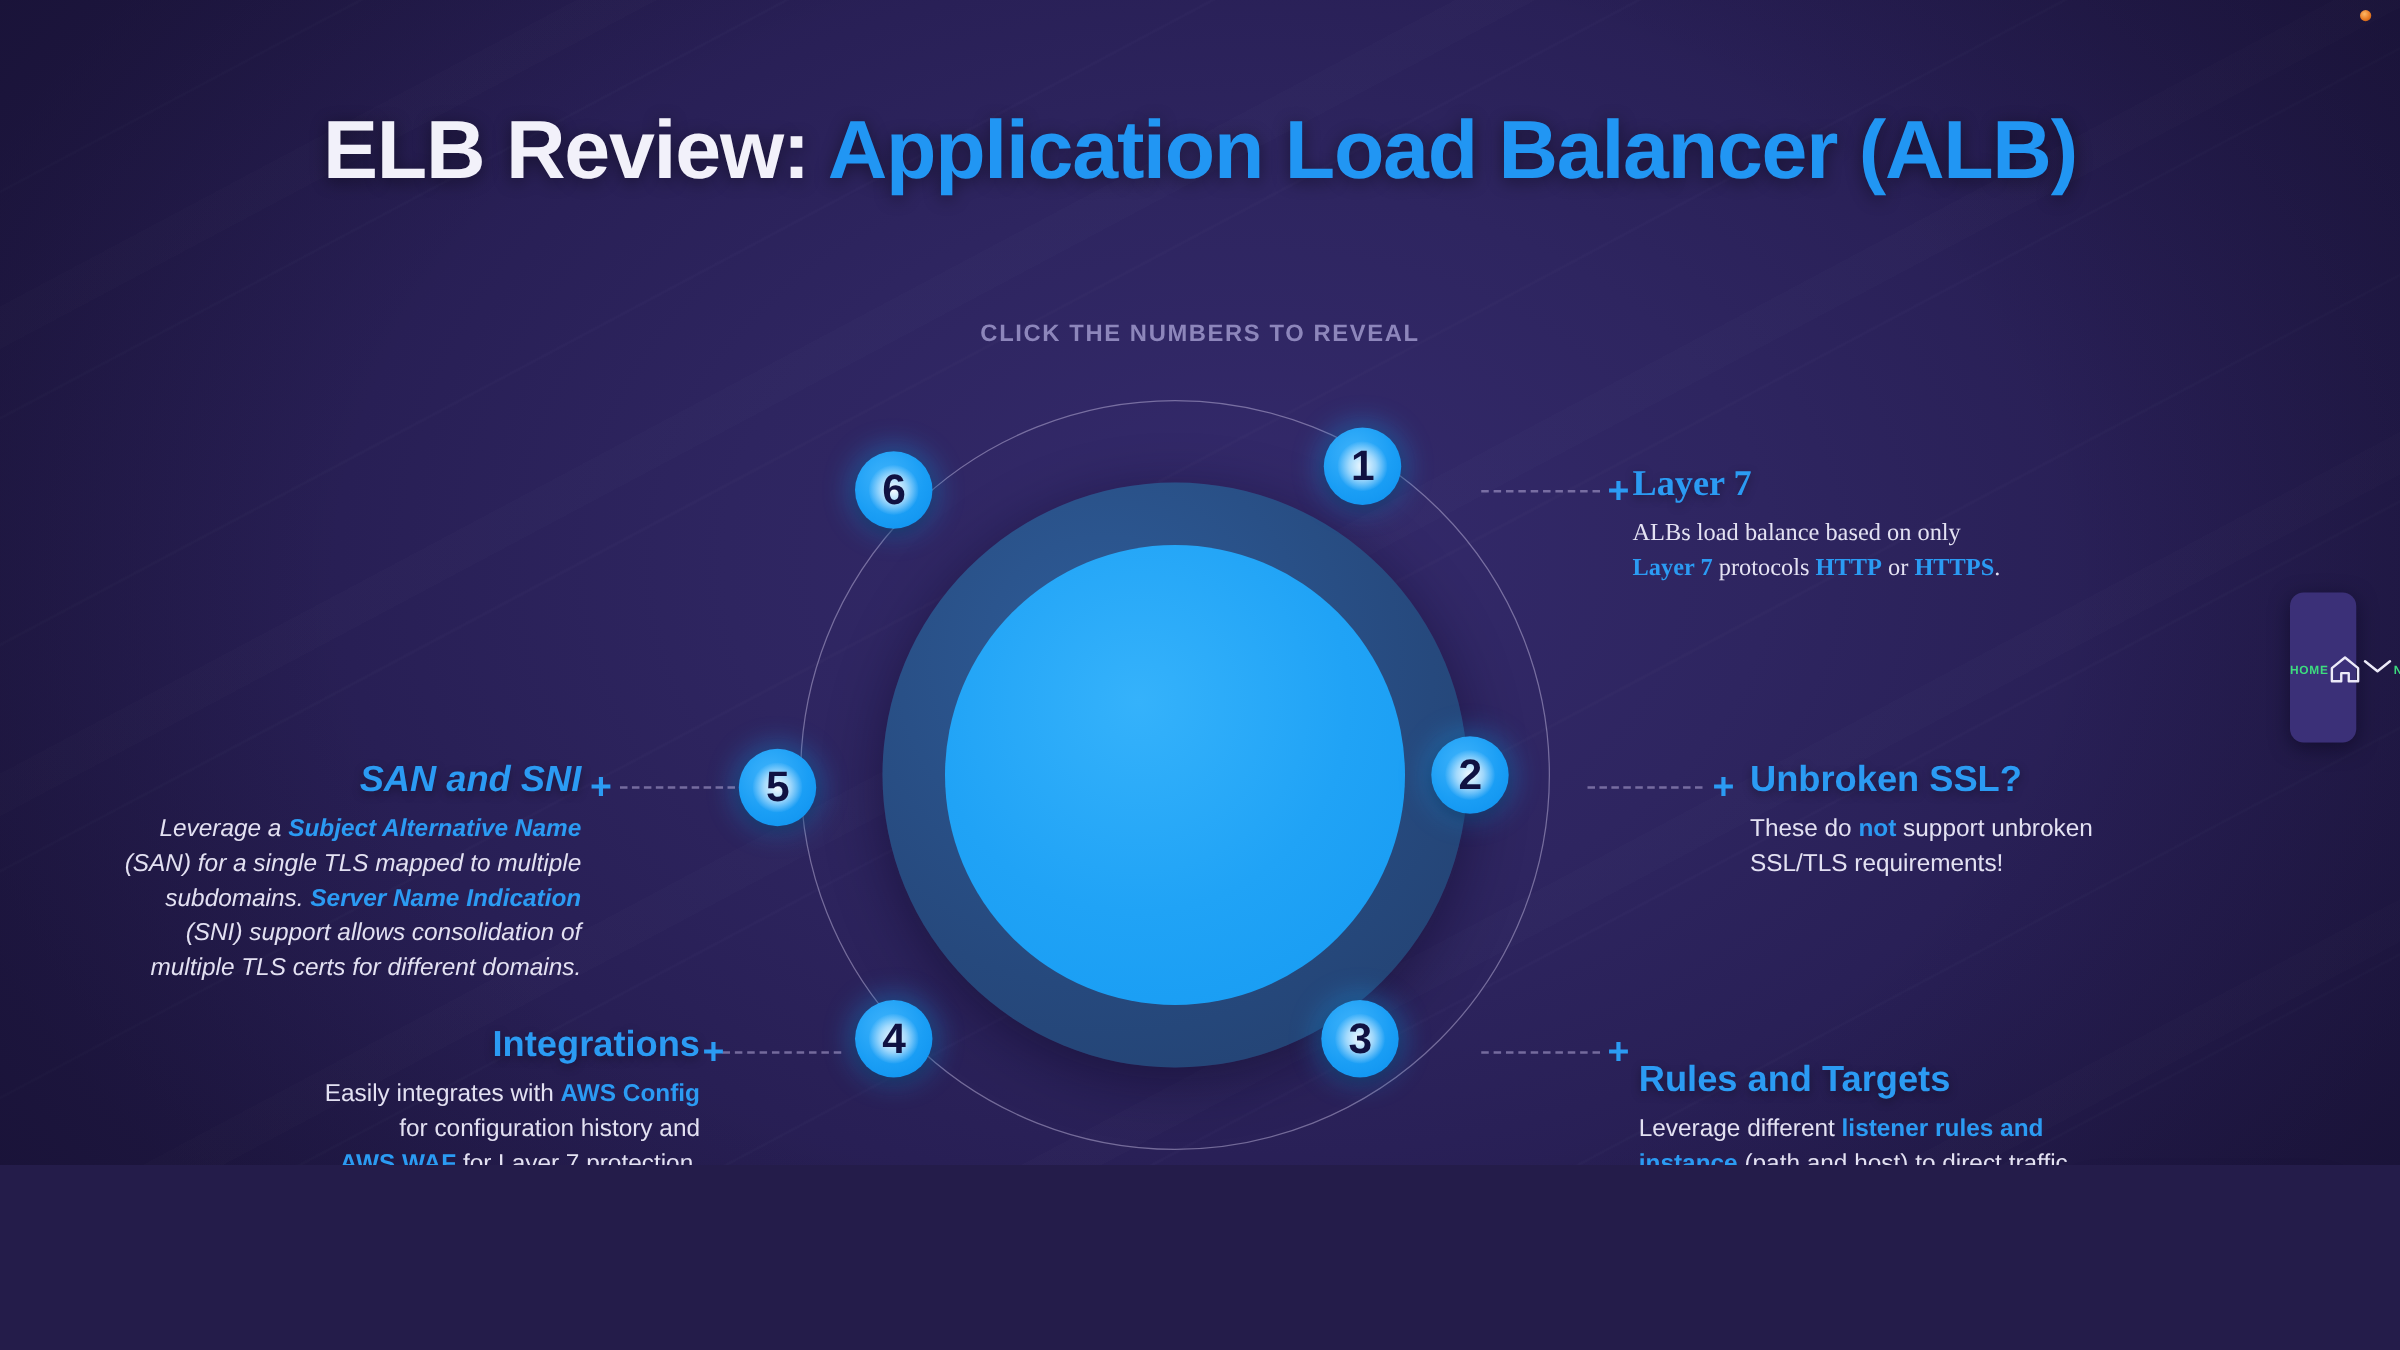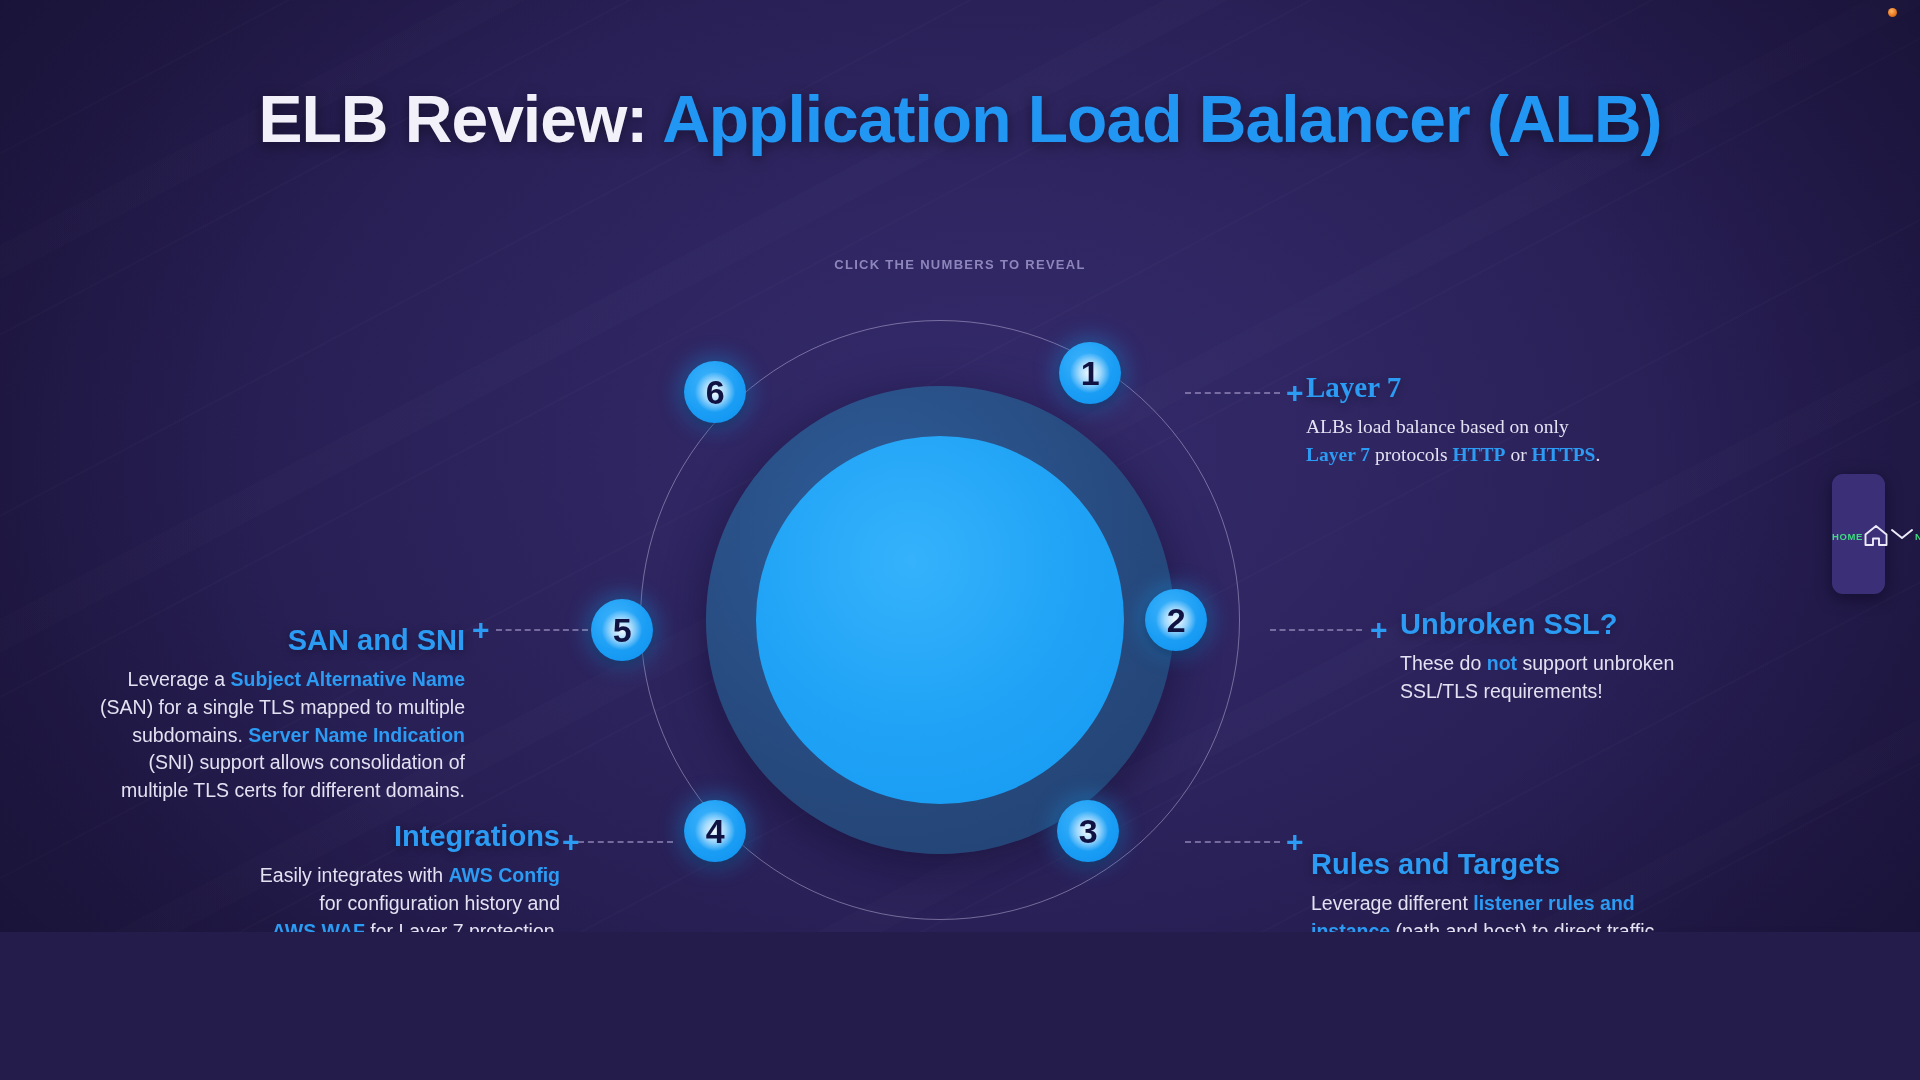--- a/index.html
+++ b/index.html
@@ -74,21 +74,21 @@
     text-shadow: 0 3px 14px rgba(0,0,0,.45);
     white-space: nowrap;
   }
   #title .accent { color: #2196f3; }
 
   #subtitle {
     top: 257px;
     left: 0;
     width: 1920px;
     text-align: center;
-    font-size: 13px;
+    font-size: 19px;
     font-weight: 700;
     letter-spacing: 1.3px;
     color: #8d86bb;
   }
 
   
   #wheel {
     top: 300px;
     left: 620px;
     width: 640px;
@@ -396,21 +396,21 @@
 
   <div class="callout left" style="left:170px; top:820px; width:390px;">
     <div class="ctitle">Integrations</div>
     <div class="cbody">
       Easily integrates with <b>AWS Config</b><br>
       for configuration history and<br>
       <b>AWS WAF</b> for Layer 7 protection.
     </div>
   </div>
 
-  <div class="callout left" style="left:40px; top:624px; width:425px;">
+  <div class="callout left" style="left:40px; top:608px; width:425px;font-style:italic;">
     <div class="ctitle">SAN and SNI</div>
     <div class="cbody">
       Leverage a <b>Subject Alternative Name</b><br>
       (SAN) for a single TLS mapped to multiple<br>
       subdomains. <b>Server Name Indication</b><br>
       (SNI) support allows consolidation of<br>
       multiple TLS certs for different domains.
     </div>
   </div>
 

